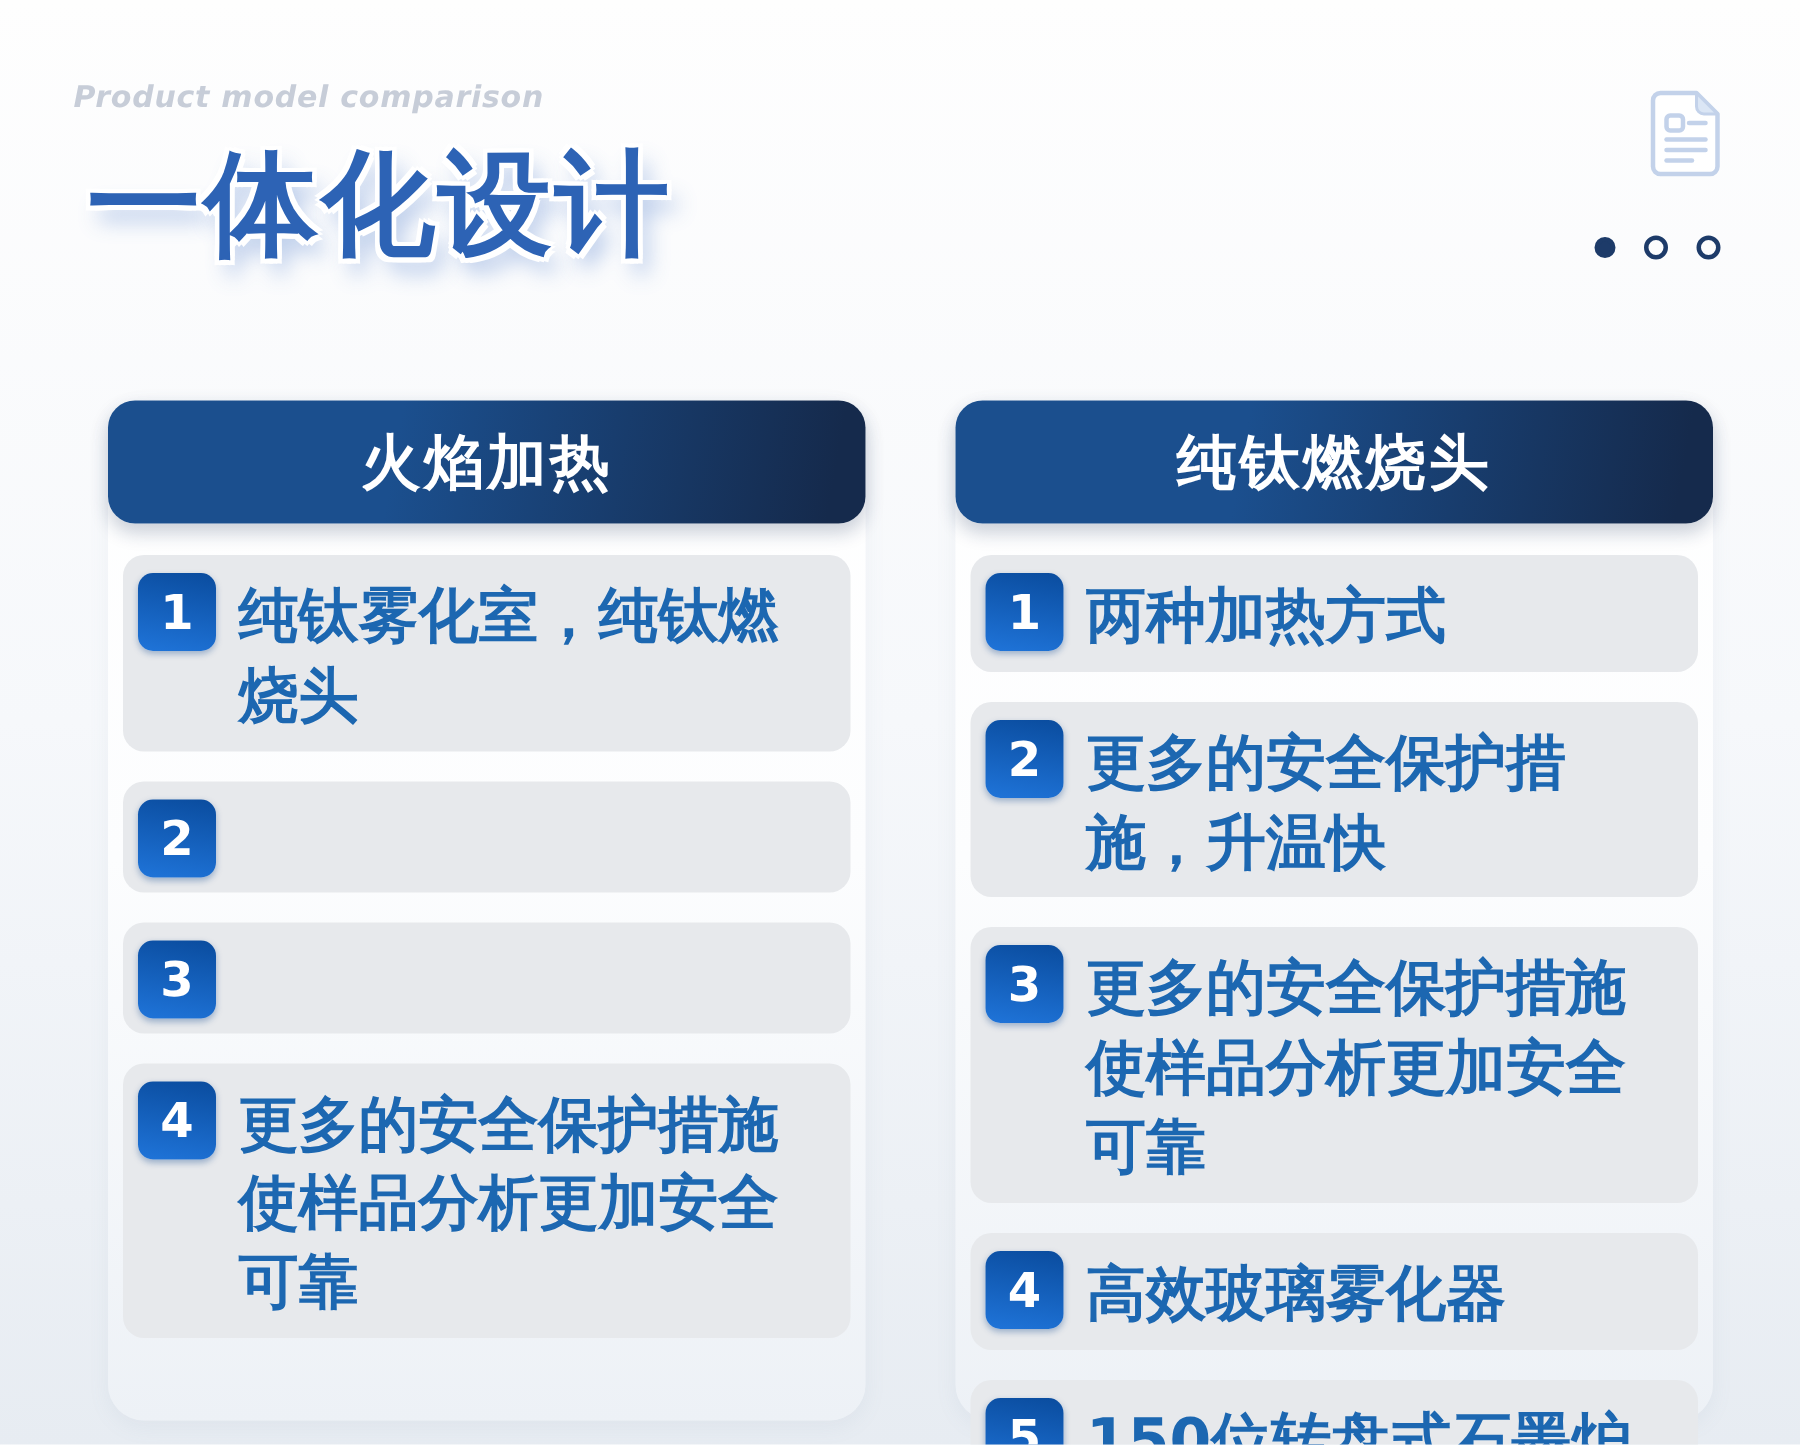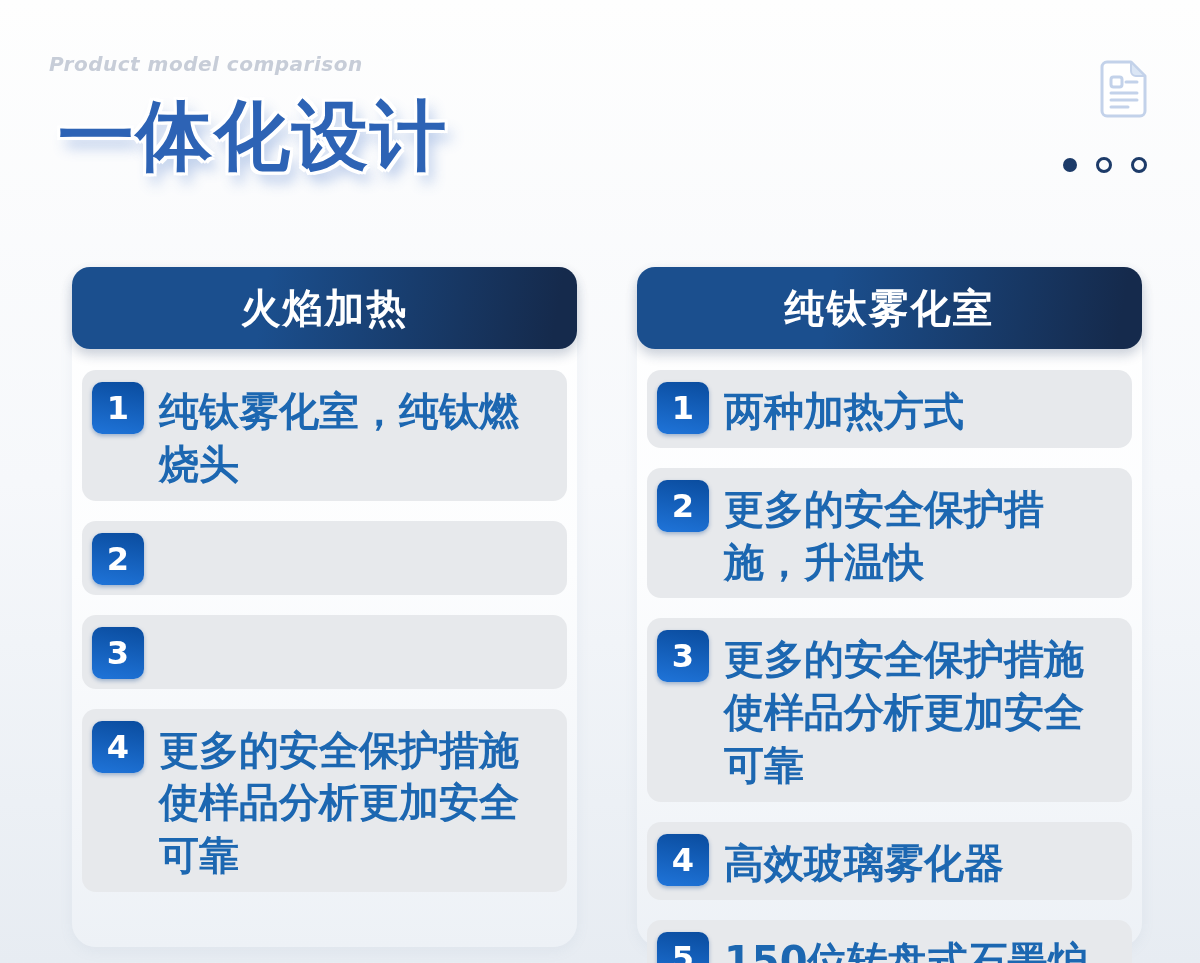--- a/index.html
+++ b/index.html
@@ -110,21 +110,21 @@
   <div class="item">
     <span class="badge">4</span>
     <span class="item-text">更多的安全保护措施
 使样品分析更加安全可靠</span>
   </div>
 </div>
   </section>
 
   <section class="card">
     <div class="card-header">
-      <span class="card-header-label">纯钛雾化室</span>
+      <span class="card-header-label">纯钛燃烧头</span>
     </div>
     <div class="items">
   <div class="item">
     <span class="badge">1</span>
     <span class="item-text">两种加热方式</span>
   </div>
 
   <div class="item">
     <span class="badge">2</span>
     <span class="item-text">更多的安全保护措施，升温快</span>

